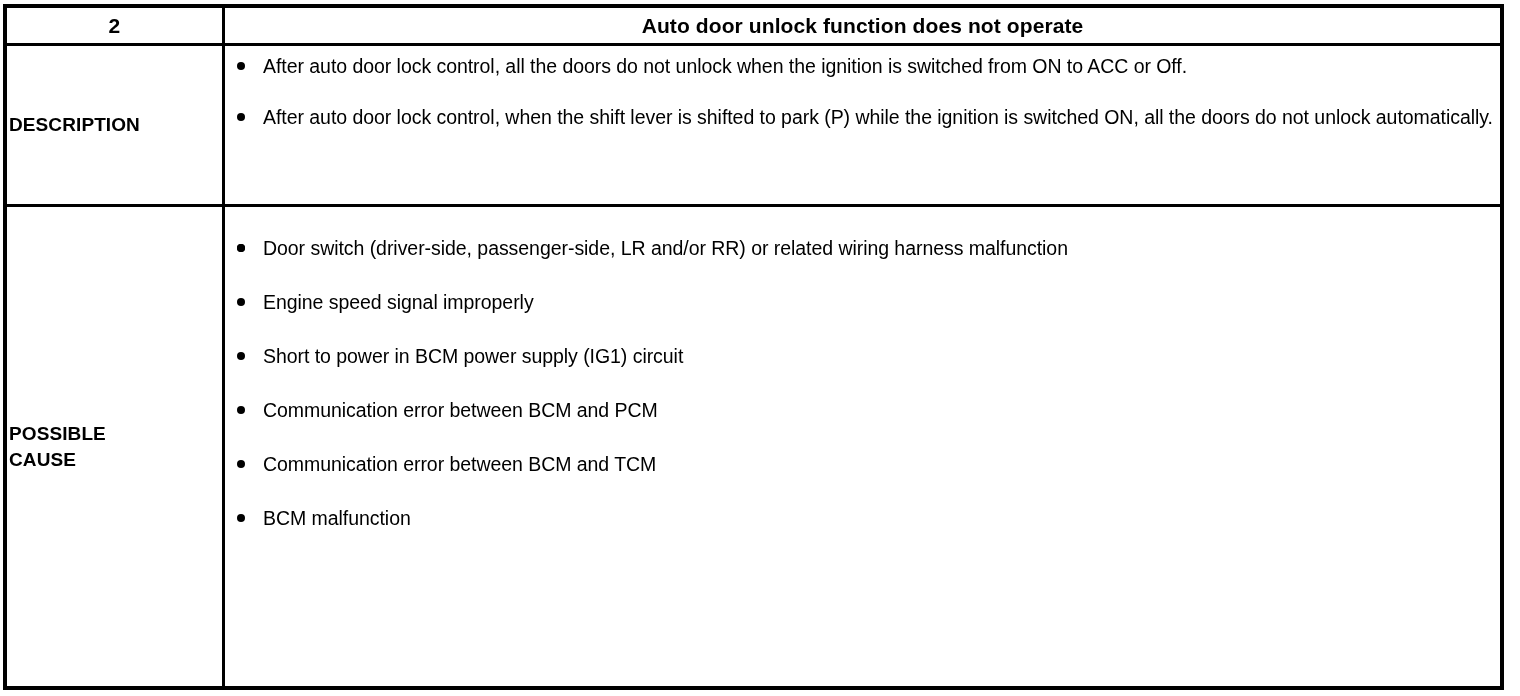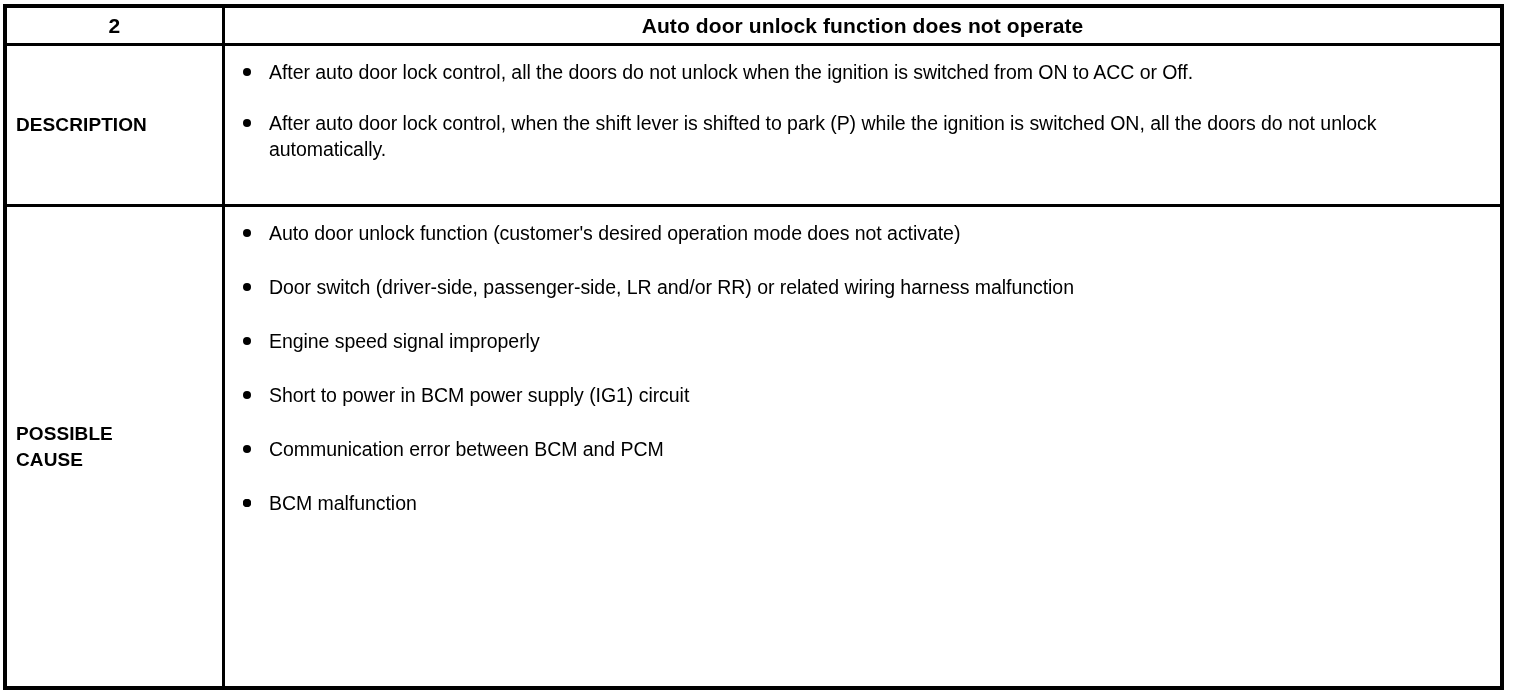--- a/index.html
+++ b/index.html
@@ -44,21 +44,21 @@
   .row-desc     { height: 161px; border-bottom: 3px solid #000; }
   .row-cause    { height: 479px; }
 
   .label-cell {
     box-sizing: border-box;
     width: 218px;
     flex: 0 0 218px;
     border-right: 3px solid #000;
     display: flex;
     align-items: center;
-    padding-left: 9px;
+    padding-left: 2px;
   }
   .label-cell.center {
     justify-content: center;
     padding-left: 0;
   }
   .content-cell {
     box-sizing: border-box;
     flex: 1 1 auto;
     position: relative;
   }
@@ -87,21 +87,21 @@
     font-size: 19px;
     font-weight: bold;
     line-height: 26px;
     letter-spacing: 0.1px;
     white-space: pre-line;
   }
 
   
   ul.bullets {
     list-style: none;
-    margin: 13px;
+    margin: 7px;
     padding: 0;
   }
   ul.bullets li {
     position: relative;
     padding-left: 31px;
     font-size: 19.5px;
     line-height: 26px;
     letter-spacing: -0.05px;
   }
   ul.bullets li .dot {
@@ -171,40 +171,40 @@
 
     <div class="row row-cause">
       <div class="label-cell">
         <span class="row-label">POSSIBLE
 CAUSE</span>
       </div>
       <div class="content-cell">
         <ul class="bullets cause-list">
           <li>
             <span class="dot"></span>
-            <span>Auto door unlock function (customer's desired operation mode does not activate)</span>
           </li>
           <li>
             <span class="dot"></span>
             <span>Door switch (driver-side, passenger-side, LR and/or RR) or related wiring harness malfunction</span>
           </li>
           <li>
             <span class="dot"></span>
             <span>Engine speed signal improperly</span>
           </li>
           <li>
             <span class="dot"></span>
             <span>Short to power in BCM power supply (IG1) circuit</span>
           </li>
           <li>
             <span class="dot"></span>
             <span>Communication error between BCM and PCM</span>
           </li>
           <li>
             <span class="dot"></span>
+            <span>Communication error between BCM and TCM</span>
           </li>
           <li>
             <span class="dot"></span>
             <span>BCM malfunction</span>
           </li>
         </ul>
       </div>
     </div>
 
   </div>

